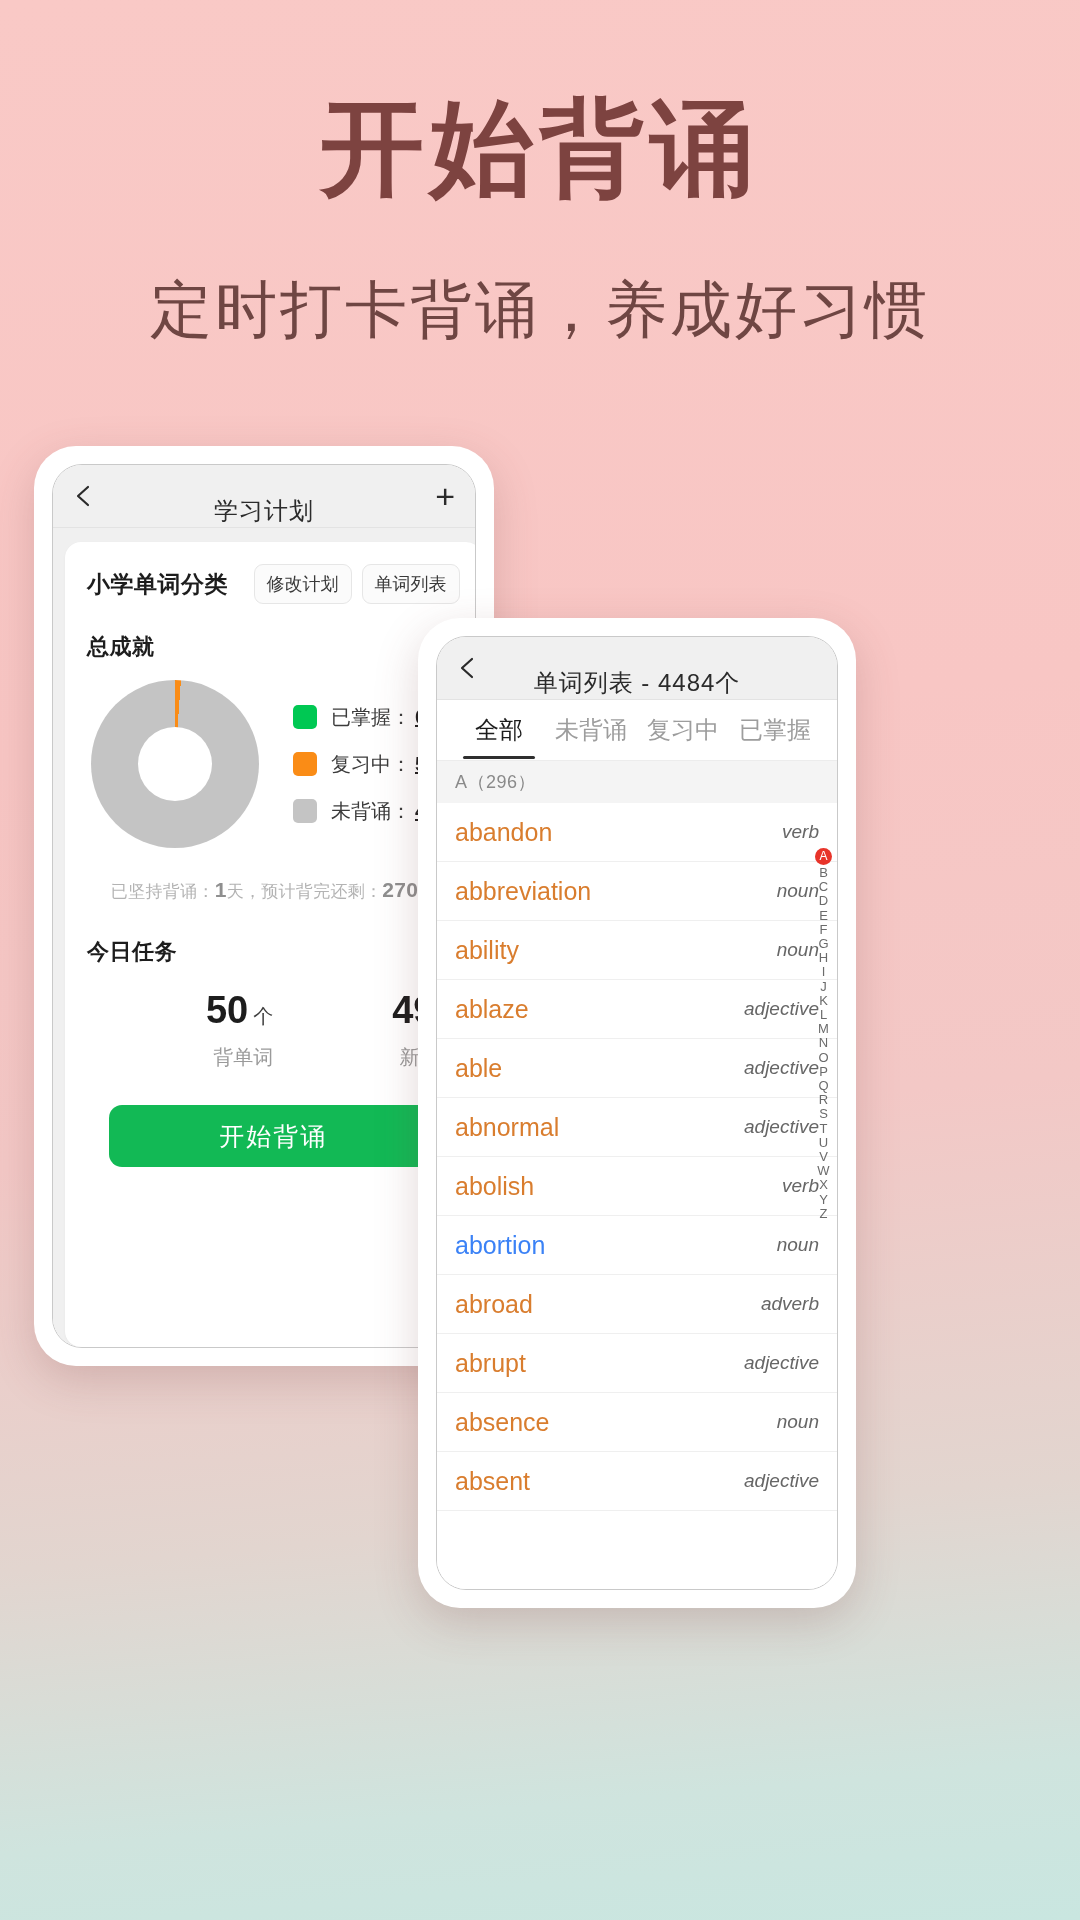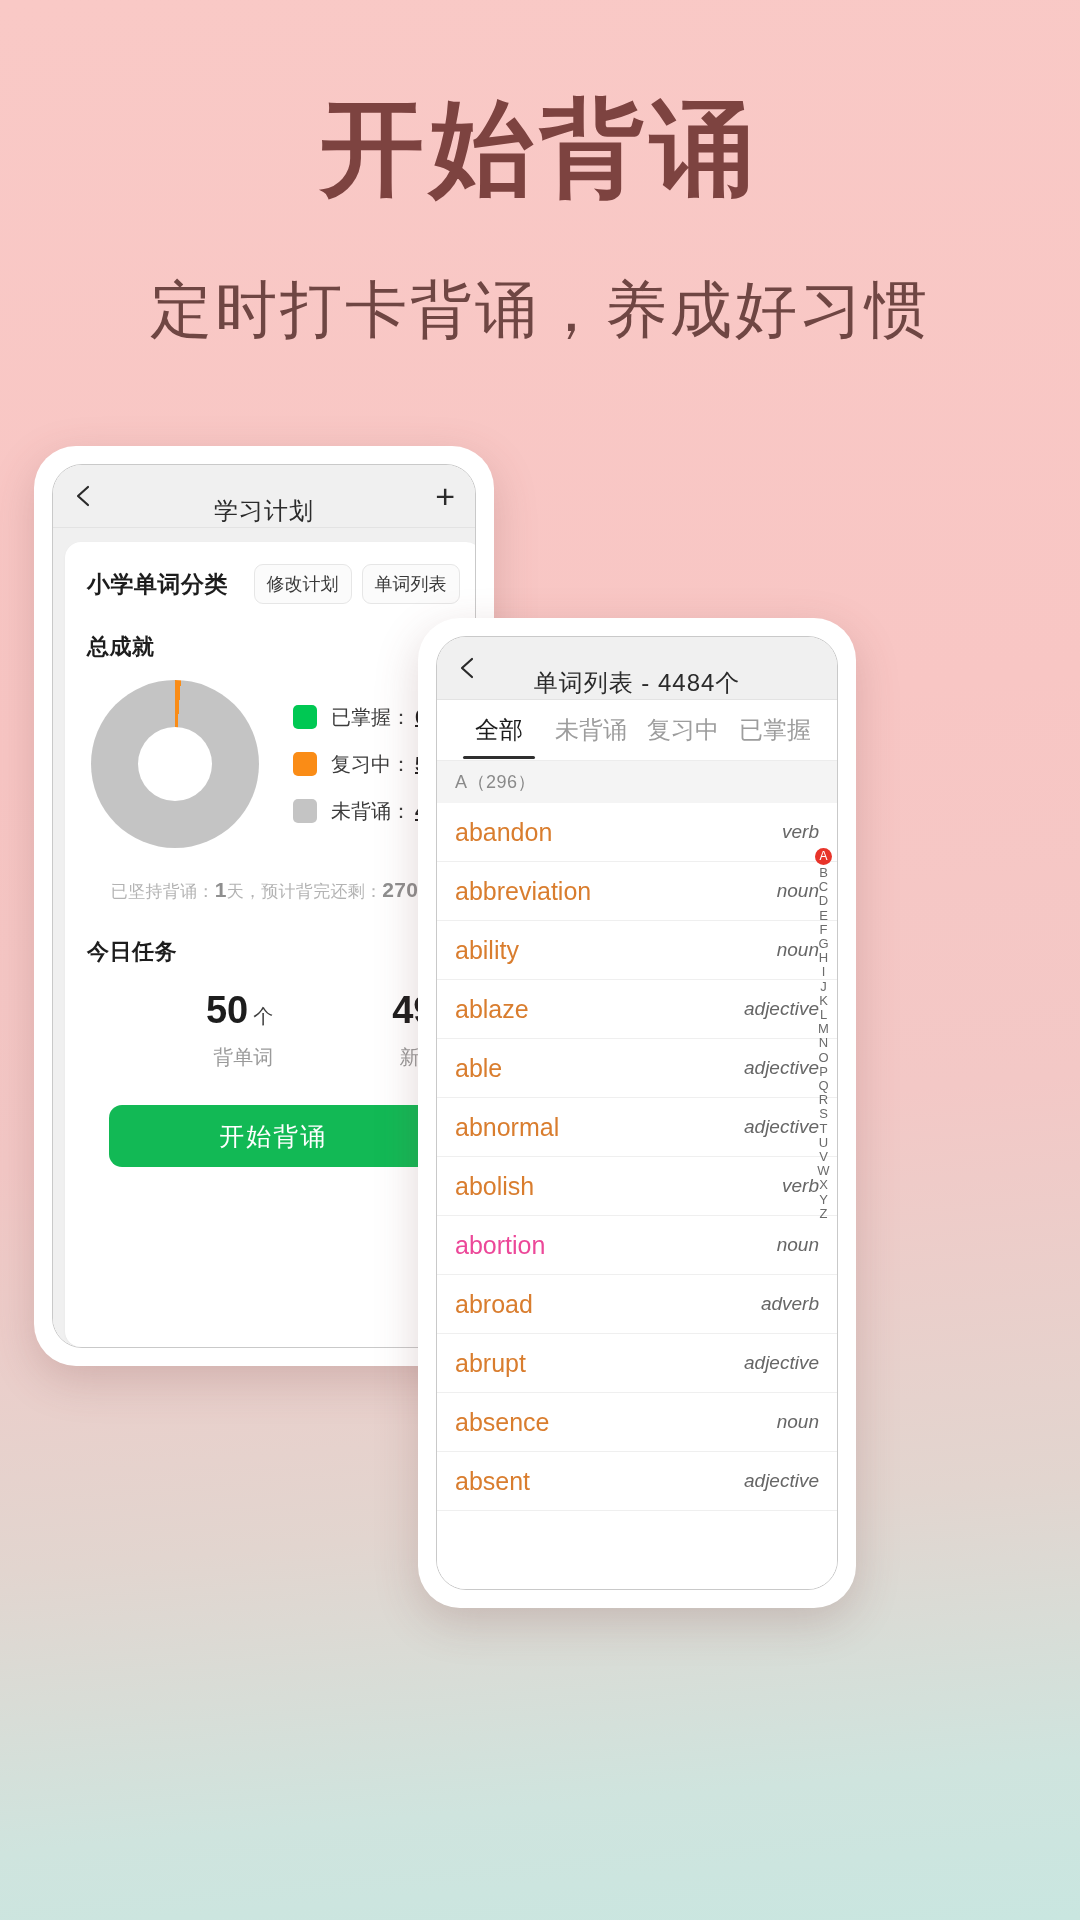--- a/index.html
+++ b/index.html
@@ -291,21 +291,21 @@
           </div>
           <div class="wrow">
             <span class="wname" style="color: rgb(217, 125, 46);">abnormal</span>
             <span class="wpos">adjective</span>
           </div>
           <div class="wrow">
             <span class="wname" style="color: rgb(217, 125, 46);">abolish</span>
             <span class="wpos">verb</span>
           </div>
           <div class="wrow">
-            <span class="wname" style="color: #ec4899;">abortion</span>
+            <span class="wname" style="color: #3b82f6;">abortion</span>
             <span class="wpos">noun</span>
           </div>
           <div class="wrow">
             <span class="wname" style="color: rgb(217, 125, 46);">abroad</span>
             <span class="wpos">adverb</span>
           </div>
           <div class="wrow">
             <span class="wname" style="color: rgb(217, 125, 46);">abrupt</span>
             <span class="wpos">adjective</span>
           </div>

